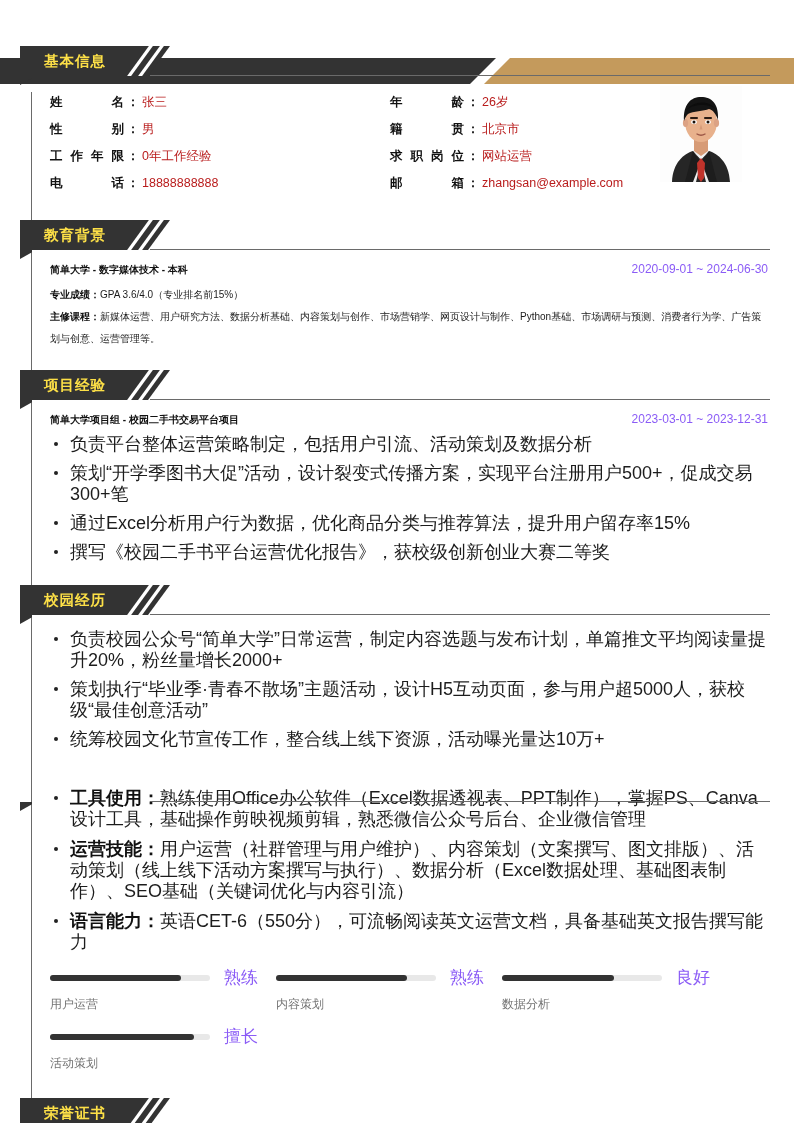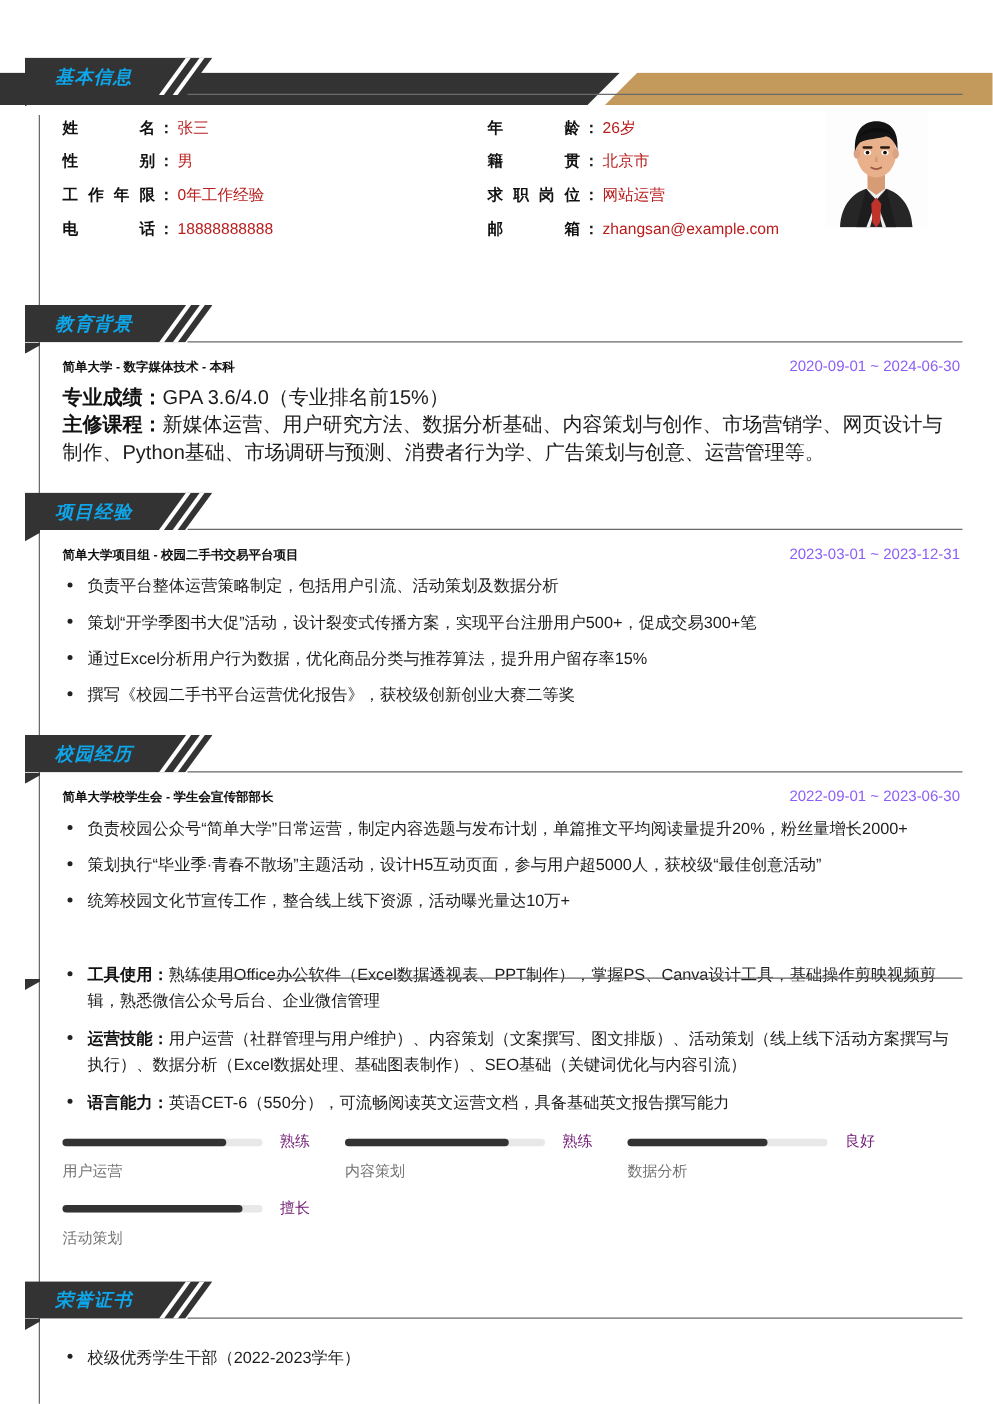--- a/index.html
+++ b/index.html
@@ -57,27 +57,26 @@
     margin-left: 20px;
     width: 150px;
     height: 30px;
     background: #333333;
     clip-path: polygon(0 0, 100% 0, calc(100% - 22px) 100%, 0 100%);
     display: flex;
     align-items: center;
     z-index: 3;
   }
   .sec-head .title {
-    color: #0ea5e9;
+    color: #fde047;
     font-size: 14.5px;
     font-weight: bold;
     letter-spacing: 1px;
     margin-left: 24px;
     white-space: nowrap;
-    font-style: italic;
   }
   .sec-head .stripe {
     position: absolute;
     top: 0;
     width: 4px; height: 30px;
     background: #ffffff;
     transform: skewX(-36deg);
   }
   .sec-head .stripe.s1 { right: 28px; }
   .sec-head .stripe.s2 { right: 17px; }
@@ -162,35 +161,35 @@
     font-weight: bold;
     color: #111111;
   }
   .entry-date {
     font-size: 12px;
     color: #8b5cf6;
     white-space: nowrap;
   }
 
   .kv-line {
-    font-size: 16px;
+    font-size: 10px;
     line-height: 22px;
     color: #1c1c1c;
   }
   .kv-line b { font-weight: bold; color: #111; }
 
   ul.bullets {
     list-style: none;
     margin: 2px 0 0 0;
     padding: 0;
   }
   ul.bullets > li {
     position: relative;
     padding-left: 20px;
-    font-size: 13px;
+    font-size: 18px;
     line-height: 21px;
     margin-bottom: 8px;
     color: #1c1c1c;
   }
   ul.bullets > li:before {
     content: "";
     position: absolute;
     left: 4px; top: 8px;
     width: 4px; height: 4px;
     border-radius: 50%;
@@ -223,22 +222,22 @@
   }
   .bar-fill {
     position: absolute;
     left: 0; top: 0;
     height: 6px;
     border-radius: 3px;
     background: #333333;
   }
   .skill-level {
     margin-left: 14px;
-    font-size: 12px;
-    color: #701a75;
+    font-size: 17px;
+    color: #8b5cf6;
     white-space: nowrap;
   }
   .skill-name {
     margin-top: 7px;
     font-size: 12px;
     color: #737373;
   }
 </style>
 </head>
 <body>
@@ -374,21 +373,21 @@
             <path d="M41 38 L39.5 43.5 L42.5 43.5 Z" fill="#d59a78"></path>
 
             <path d="M37 48 Q41 50.5 45 48" stroke="#9c5746" stroke-width="1.4" fill="none" stroke-linecap="round"></path>
           </svg>
         </div>
 
       </div>
     </div>
   </div>
 
-  <div class="section" style="margin-top:28px;">
+  <div class="section" style="margin-top:4px;">
     <div class="sec-head">
       <span class="title">教育背景</span>
       <span class="stripe s1"></span>
       <span class="stripe s2"></span>
     </div>
     <div class="sec-fold"></div>
     <div class="sec-rule"></div>
 
     <div class="sec-body">
       <div class="entry-head">
@@ -430,24 +429,20 @@
   <div class="section" style="margin-top:6px;">
     <div class="sec-head">
       <span class="title">校园经历</span>
       <span class="stripe s1"></span>
       <span class="stripe s2"></span>
     </div>
     <div class="sec-fold"></div>
     <div class="sec-rule"></div>
 
     <div class="sec-body">
-      <div class="entry-head">
-        <span class="entry-title">简单大学校学生会 - 学生会宣传部部长</span>
-        <span class="entry-date">2022-09-01 ~ 2023-06-30</span>
-      </div>
       <ul class="bullets">
         <li>负责校园公众号“简单大学”日常运营，制定内容选题与发布计划，单篇推文平均阅读量提升20%，粉丝量增长2000+</li>
         <li>策划执行“毕业季·青春不散场”主题活动，设计H5互动页面，参与用户超5000人，获校级“最佳创意活动”</li>
         <li>统筹校园文化节宣传工作，整合线上线下资源，活动曝光量达10万+</li>
       </ul>
     </div>
   </div>
 
   <div class="section" style="margin-top:6px;">
     <div class="sec-fold"></div>

